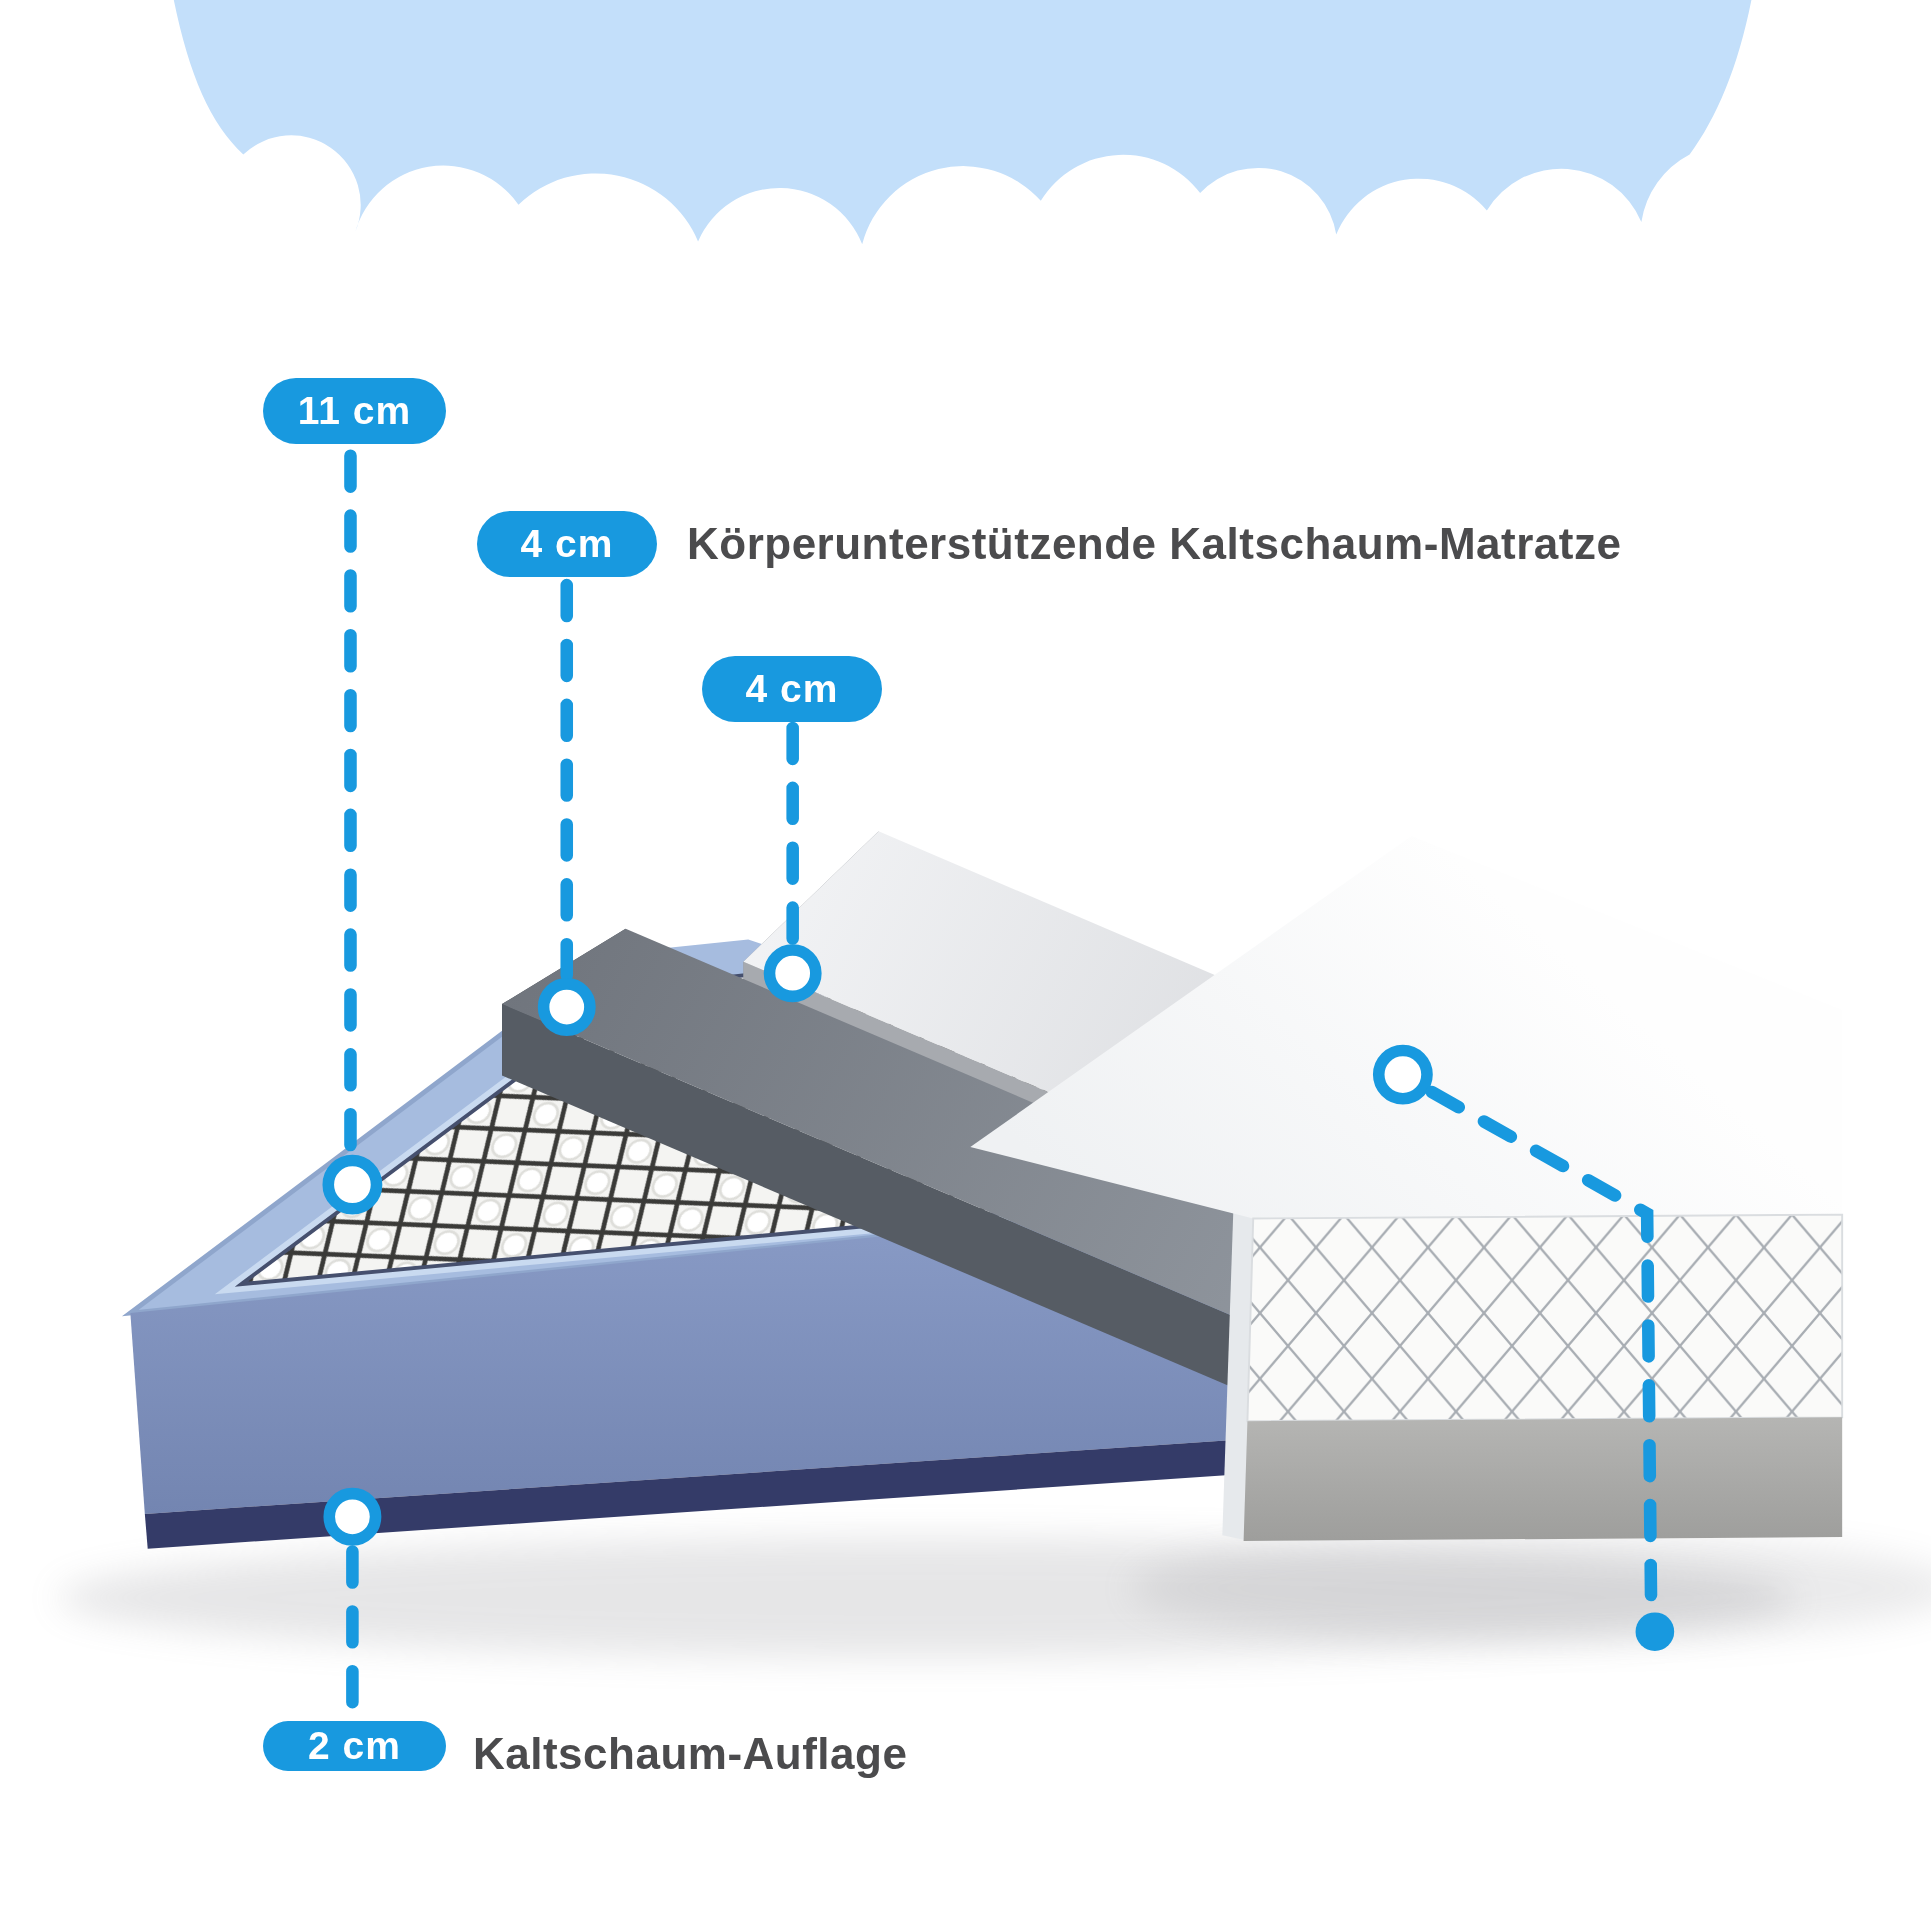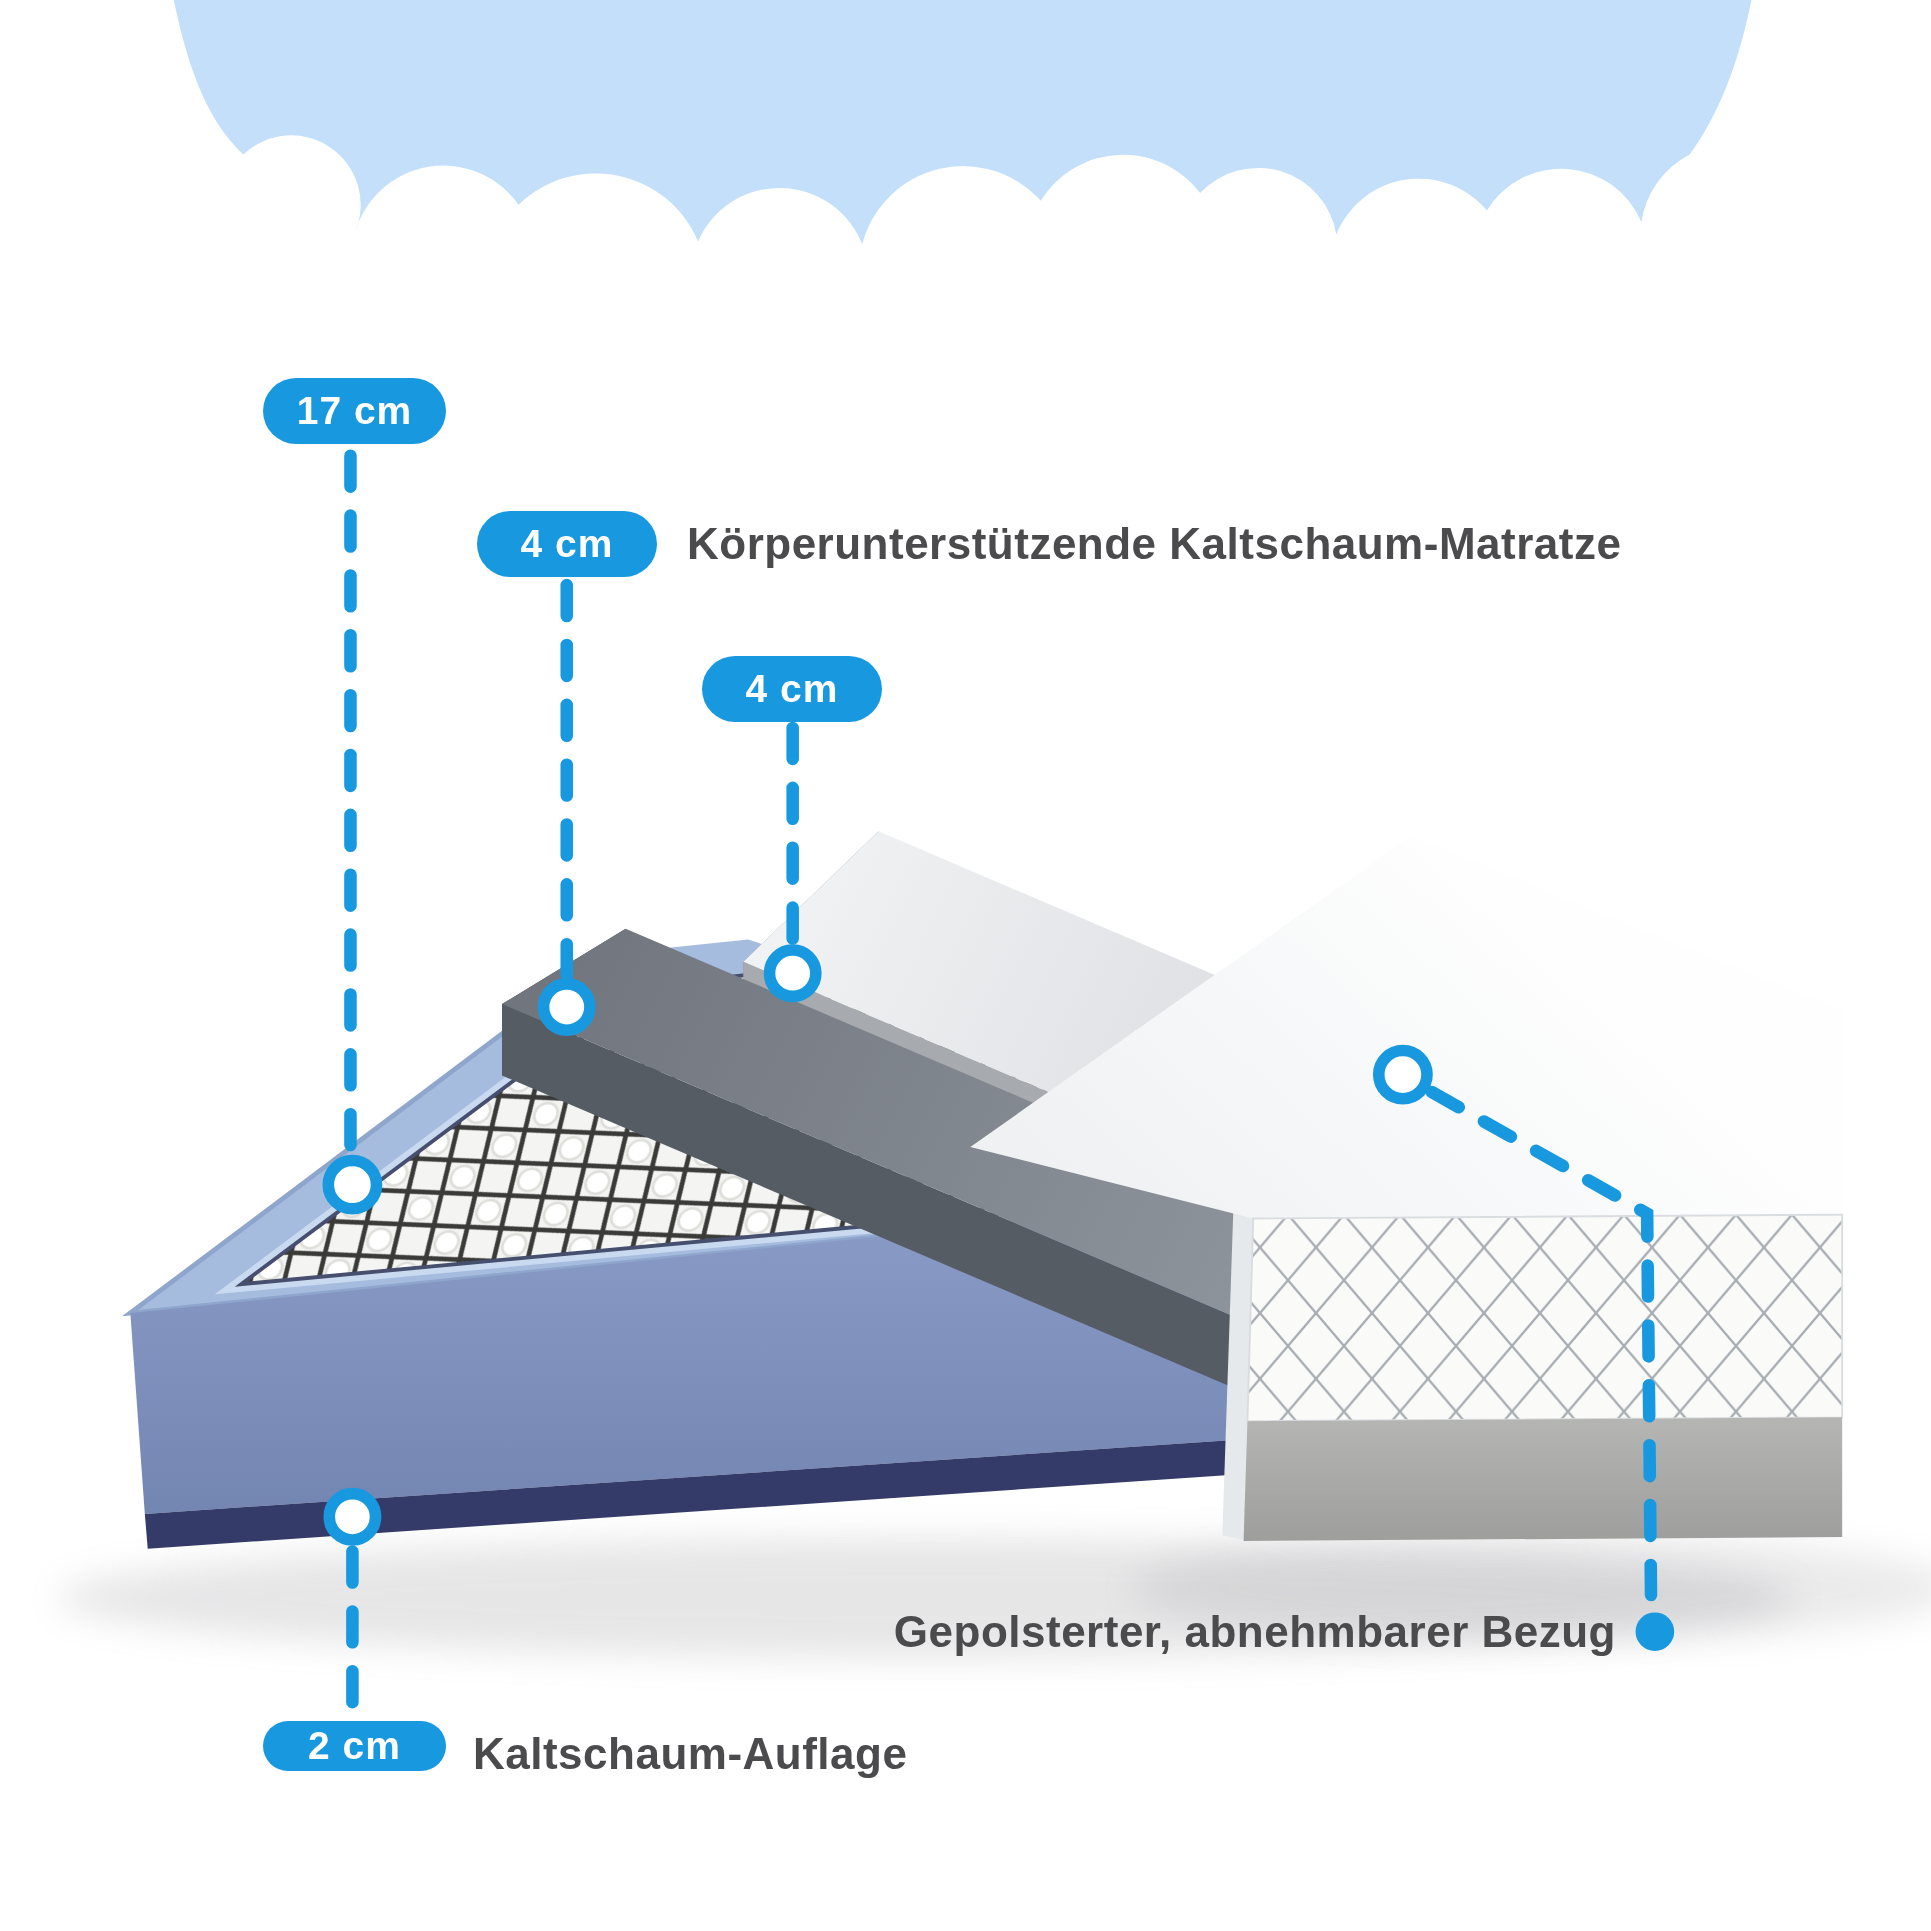--- a/index.html
+++ b/index.html
@@ -149,26 +149,25 @@
 
       <circle class="marker-circle" cx="1453" cy="1113" r="25"></circle>
       <path class="marker-line" d="M1483,1131 L1706,1257 L1710,1652"></path>
       <circle class="marker-dot" cx="1714" cy="1690" r="20"></circle>
 
       <circle class="marker-circle" cx="365" cy="1571" r="24"></circle>
       <line class="marker-line" x1="365" y1="1607" x2="365" y2="1772"></line>
     </g>
   </svg>
 
-  <div class="badge" style="left:263px;top:378px;width:183px;height:66px;">17 cm</div>
+  <div class="badge" style="left:263px;top:378px;width:183px;height:66px;">11 cm</div>
 
   <div class="badge" style="left:477px;top:511px;width:180px;height:66px;">4 cm</div>
   <div class="lbl" style="left:687px;top:511px;height:66px;">Körperunterstützende Kaltschaum-Matratze</div>
 
   <div class="badge" style="left:702px;top:656px;width:180px;height:66px;">4 cm</div>
 
-  <div class="lbl right" style="right:315px;top:1599px;height:66px;">Gepolsterter, abnehmbarer Bezug</div>
 
   <div class="badge" style="left:263px;top:1721px;width:183px;height:50px;">2 cm</div>
   <div class="lbl" style="left:473px;top:1721px;height:66px;">Kaltschaum-Auflage</div>
 
 </div>
 
 
 </body></html>

